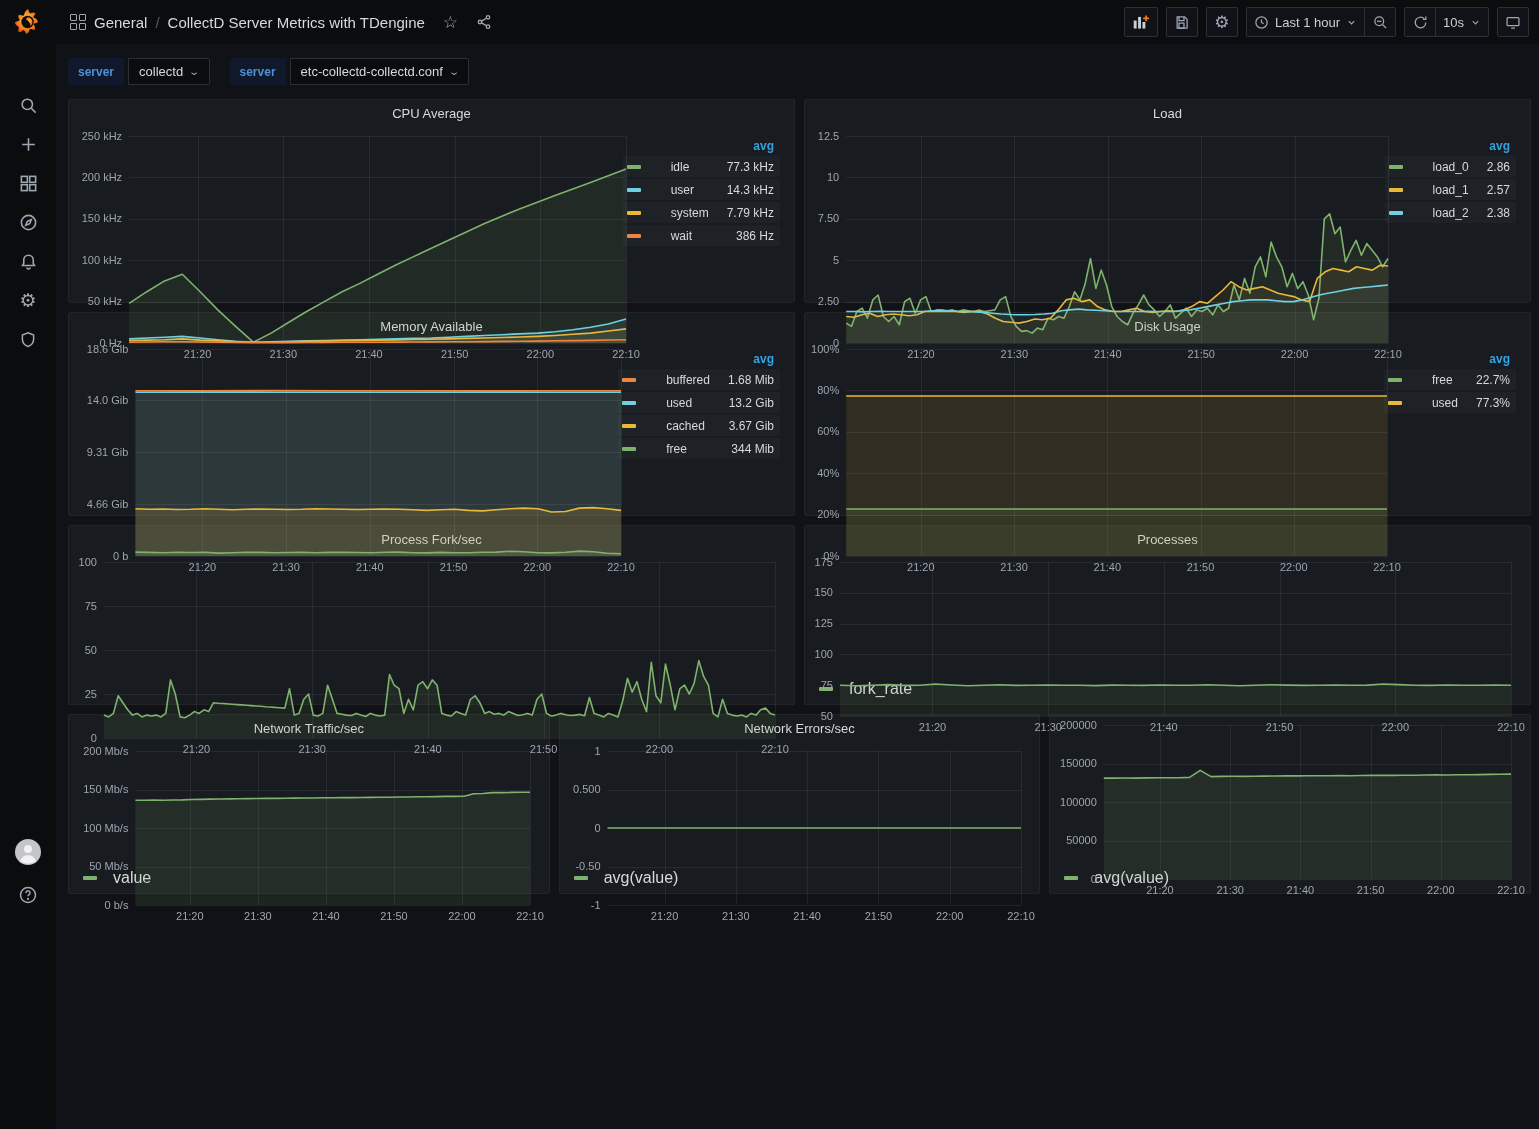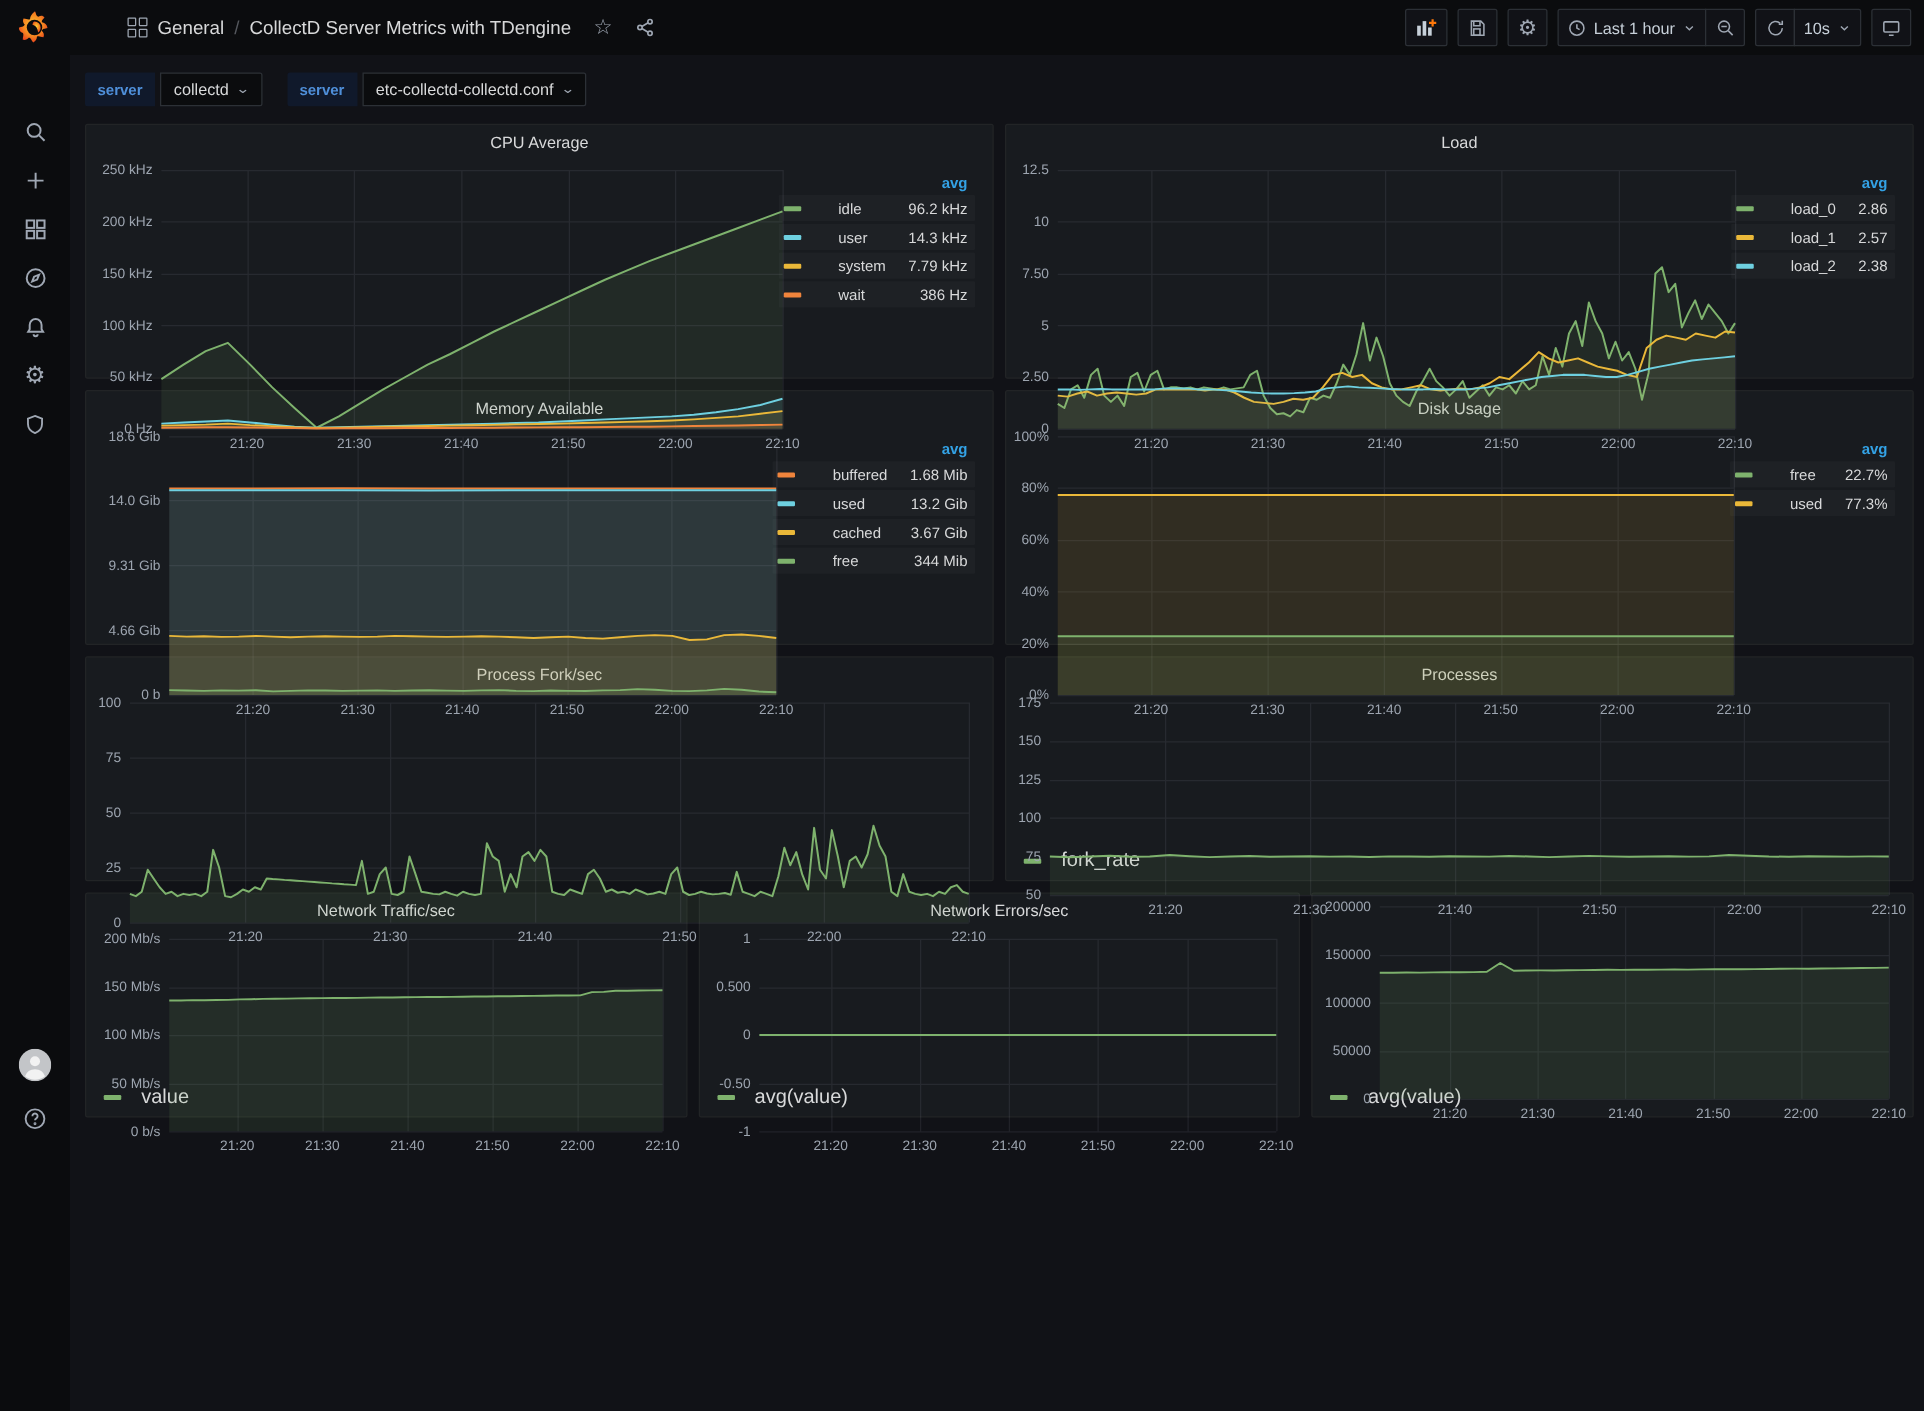--- a/index.html
+++ b/index.html
@@ -3,21 +3,21 @@
 <meta charset="utf-8">
 <style>
   * { margin:0; padding:0; box-sizing:border-box; }
   html,body { width:1539px; height:1129px; overflow:hidden; }
   body {
     font-family:"Liberation Sans","DejaVu Sans",sans-serif;
     background:#111217; color:#d8d9da; font-size:13px;
   }
   
   .navbar { position:fixed; top:0; left:0; right:0; height:44px;
-    background:#0b0c0e; display:flex; align-items:center; z-index:20;gap:32px; }
+    background:#0b0c0e; display:flex; align-items:center; z-index:20; }
   .logo-box { width:56px; height:44px; display:flex; align-items:center; justify-content:center; }
   .crumbs { display:flex; align-items:center; gap:8px; margin-left:14px; }
   .crumb-grid { display:grid; grid-template-columns:7px 7px; grid-gap:2px; }
   .crumb-grid span { width:7px; height:7px; border:1.5px solid #9fa7b3; border-radius:1px; display:block; }
   .crumb { font-size:15px; color:#d8d9da; cursor:pointer; }
   .crumb-sep { color:#55585e; font-size:15px; }
   .nav-ico { color:#9fa7b3; font-size:15px; margin-left:10px; cursor:pointer; display:flex; align-items:center; }
   .nav-right { margin-left:auto; display:flex; align-items:center; gap:8px; padding-right:10px; }
   .btn { height:30px; min-width:32px; padding:0 7px; background:#111217;
     border:1px solid #2c3036; border-radius:2px; display:flex; align-items:center;
@@ -272,21 +272,21 @@
               <text x="381.6551724137931" y="232" text-anchor="middle" fill="#9da5b0" font-size="11">21:50</text>
               <text x="467.32758620689657" y="232" text-anchor="middle" fill="#9da5b0" font-size="11">22:00</text>
               <text x="553" y="232" text-anchor="middle" fill="#9da5b0" font-size="11">22:10</text>
             </svg>
           </div>
           <div class="legend-right">
             <div class="lg-head">avg</div>
             <div class="lg-row">
               <span class="lg-swatch" style="background: rgb(126, 178, 109);"></span>
               <span class="lg-name">idle</span>
-              <span class="lg-val">96.2 kHz</span>
+              <span class="lg-val">77.3 kHz</span>
             </div>
             <div class="lg-row">
               <span class="lg-swatch" style="background: rgb(110, 208, 224);"></span>
               <span class="lg-name">user</span>
               <span class="lg-val">14.3 kHz</span>
             </div>
             <div class="lg-row">
               <span class="lg-swatch" style="background: rgb(234, 184, 57);"></span>
               <span class="lg-name">system</span>
               <span class="lg-val">7.79 kHz</span>

